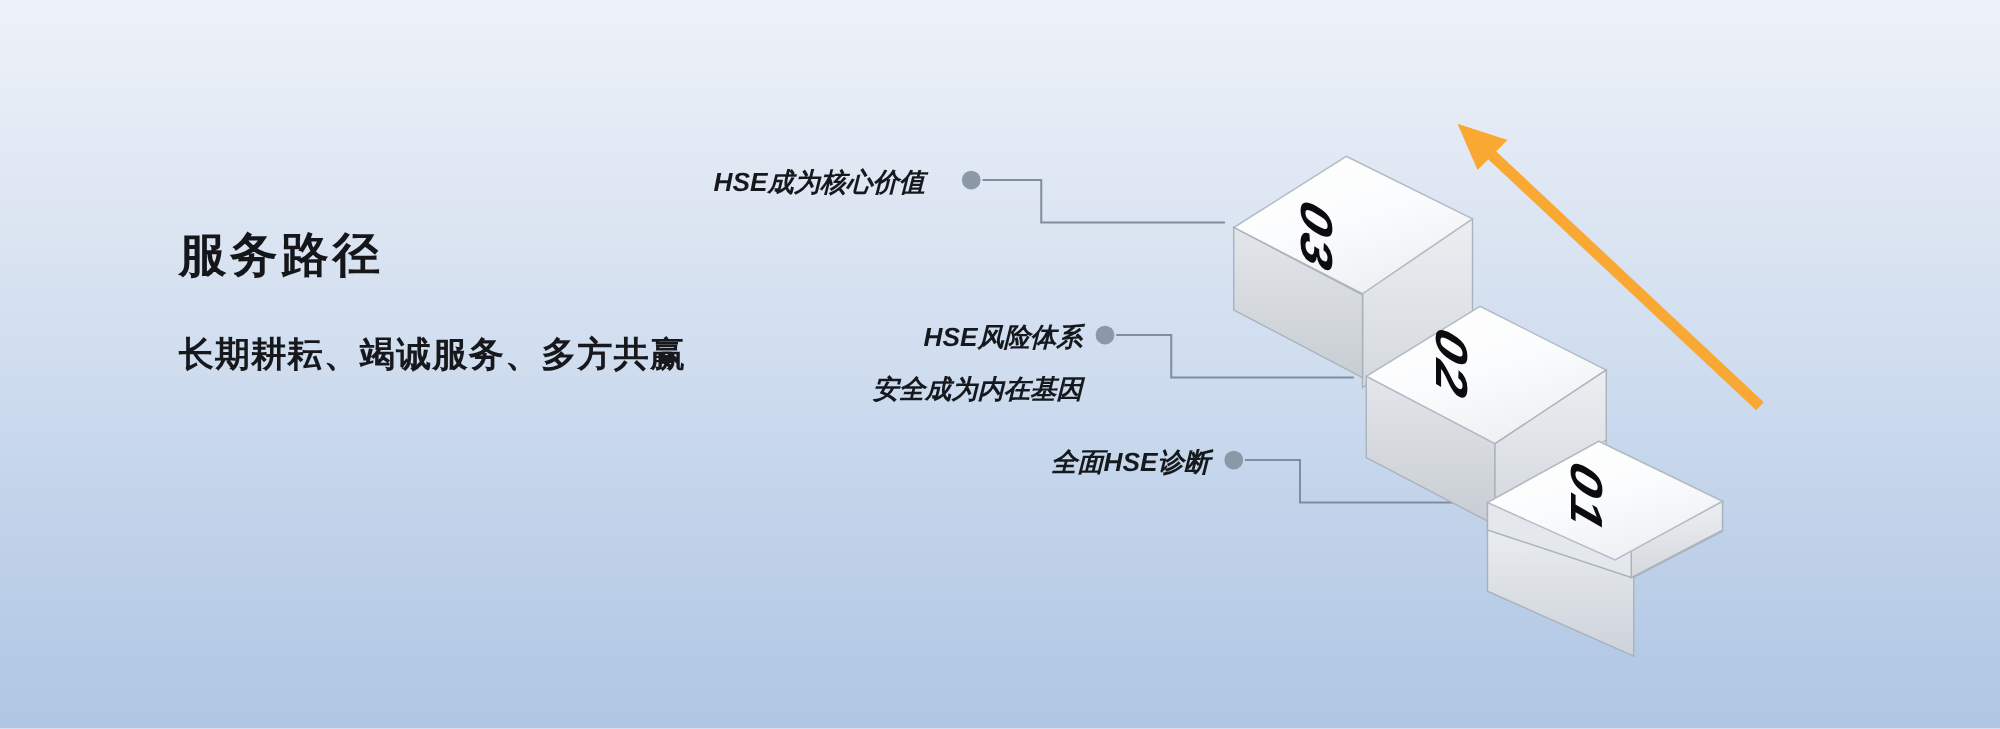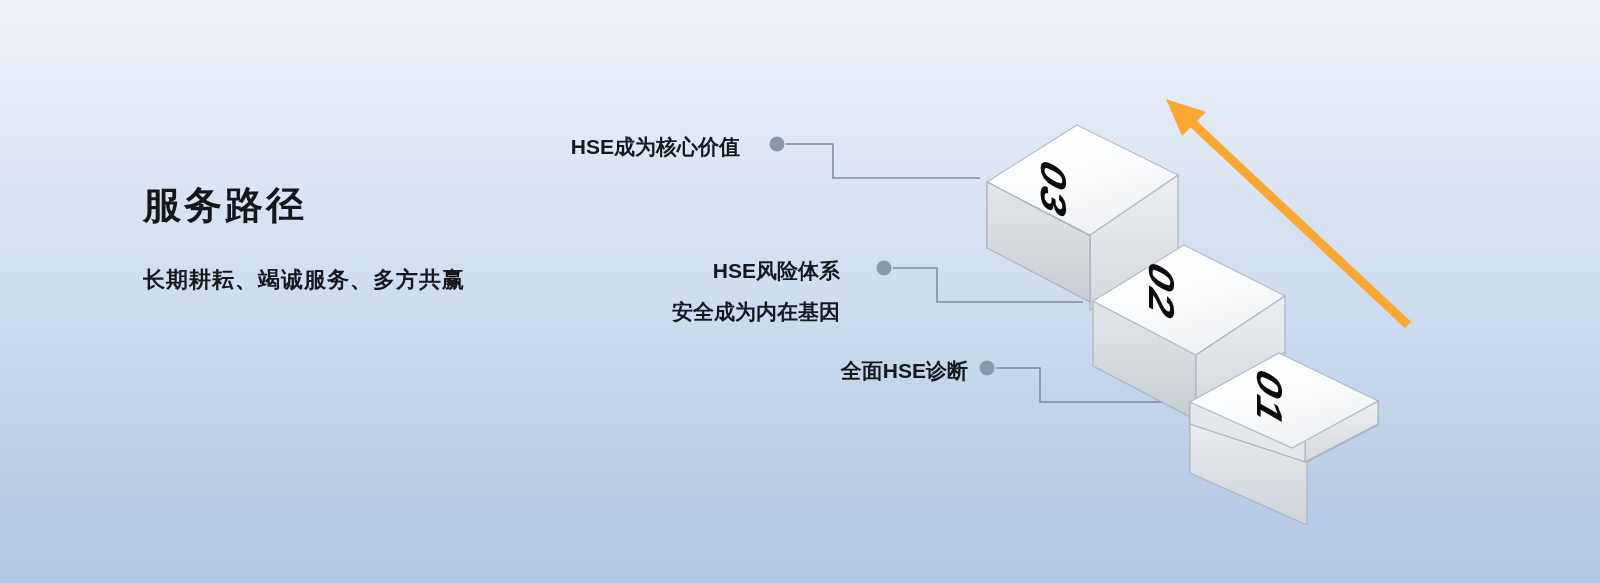--- a/index.html
+++ b/index.html
@@ -39,21 +39,21 @@
   .headline {
     font-size: 38px;
     font-weight: 700;
     letter-spacing: 3px;
     color: #14161a;
     line-height: 1.16;
     white-space: nowrap;
   }
   .subhead {
     margin-top: 38px;
-    font-size: 22px;
+    font-size: 28px;
     font-weight: 700;
     letter-spacing: 1px;
     color: #16181c;
     white-space: nowrap;
     font-family: Liberation Serif, serif;
   }
 
   
   #scene {
     position: absolute;
@@ -66,23 +66,23 @@
   
   .caption {
     position: absolute;
     text-align: right;
     color: #15181d;
     font-weight: 700;
     font-size: 21px;
     line-height: 41px;
     white-space: nowrap;
   }
-  .caption .l1, .caption .l2 { display: block; }
+  .caption .l1, .caption .l2 { display: block; font-style: italic; }
   #cap3 { left: 420px; top: 126px; width: 320px; }
-  #cap2 { left: 520px; top: 250px; width: 320px; text-align: right; }
+  #cap2 { left: 546px; top: 250px; width: 320px; text-align: right; }
   #cap1 { left: 648px; top: 350px; width: 320px; }
 
   
   .stepnum {
     position: absolute;
     font-size: 45px;
     font-weight: 700;
     color: #0c0c0e;
     letter-spacing: 1px;
     transform-origin: 50% 50%;

